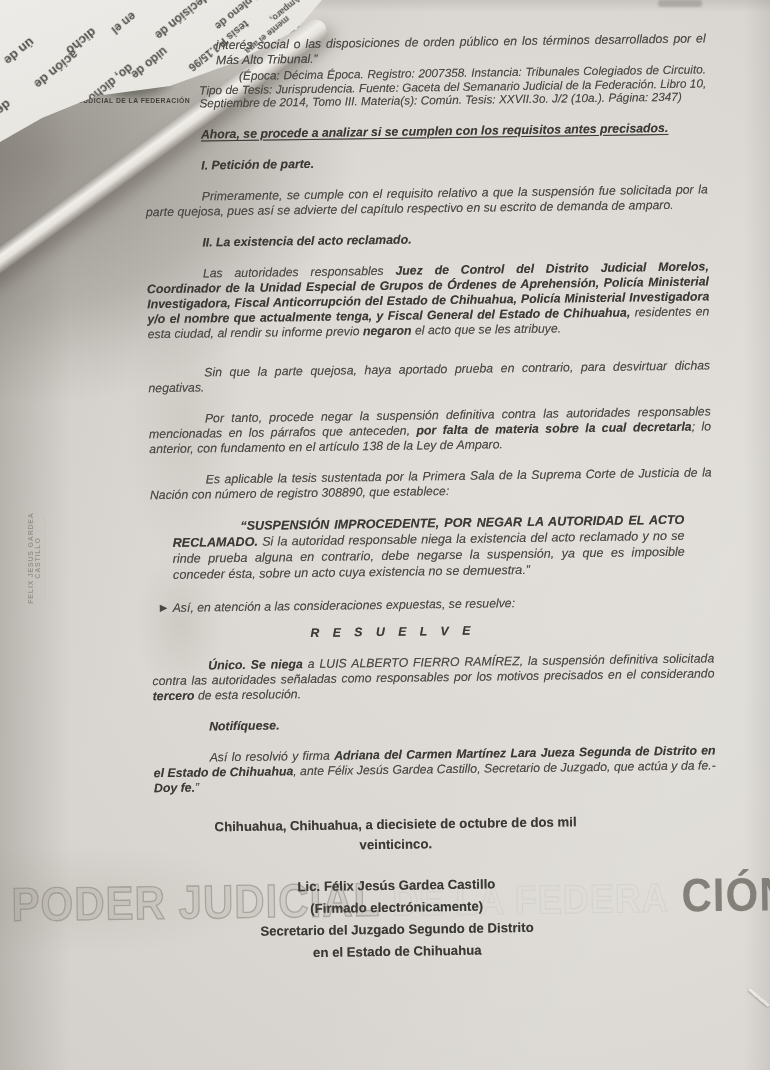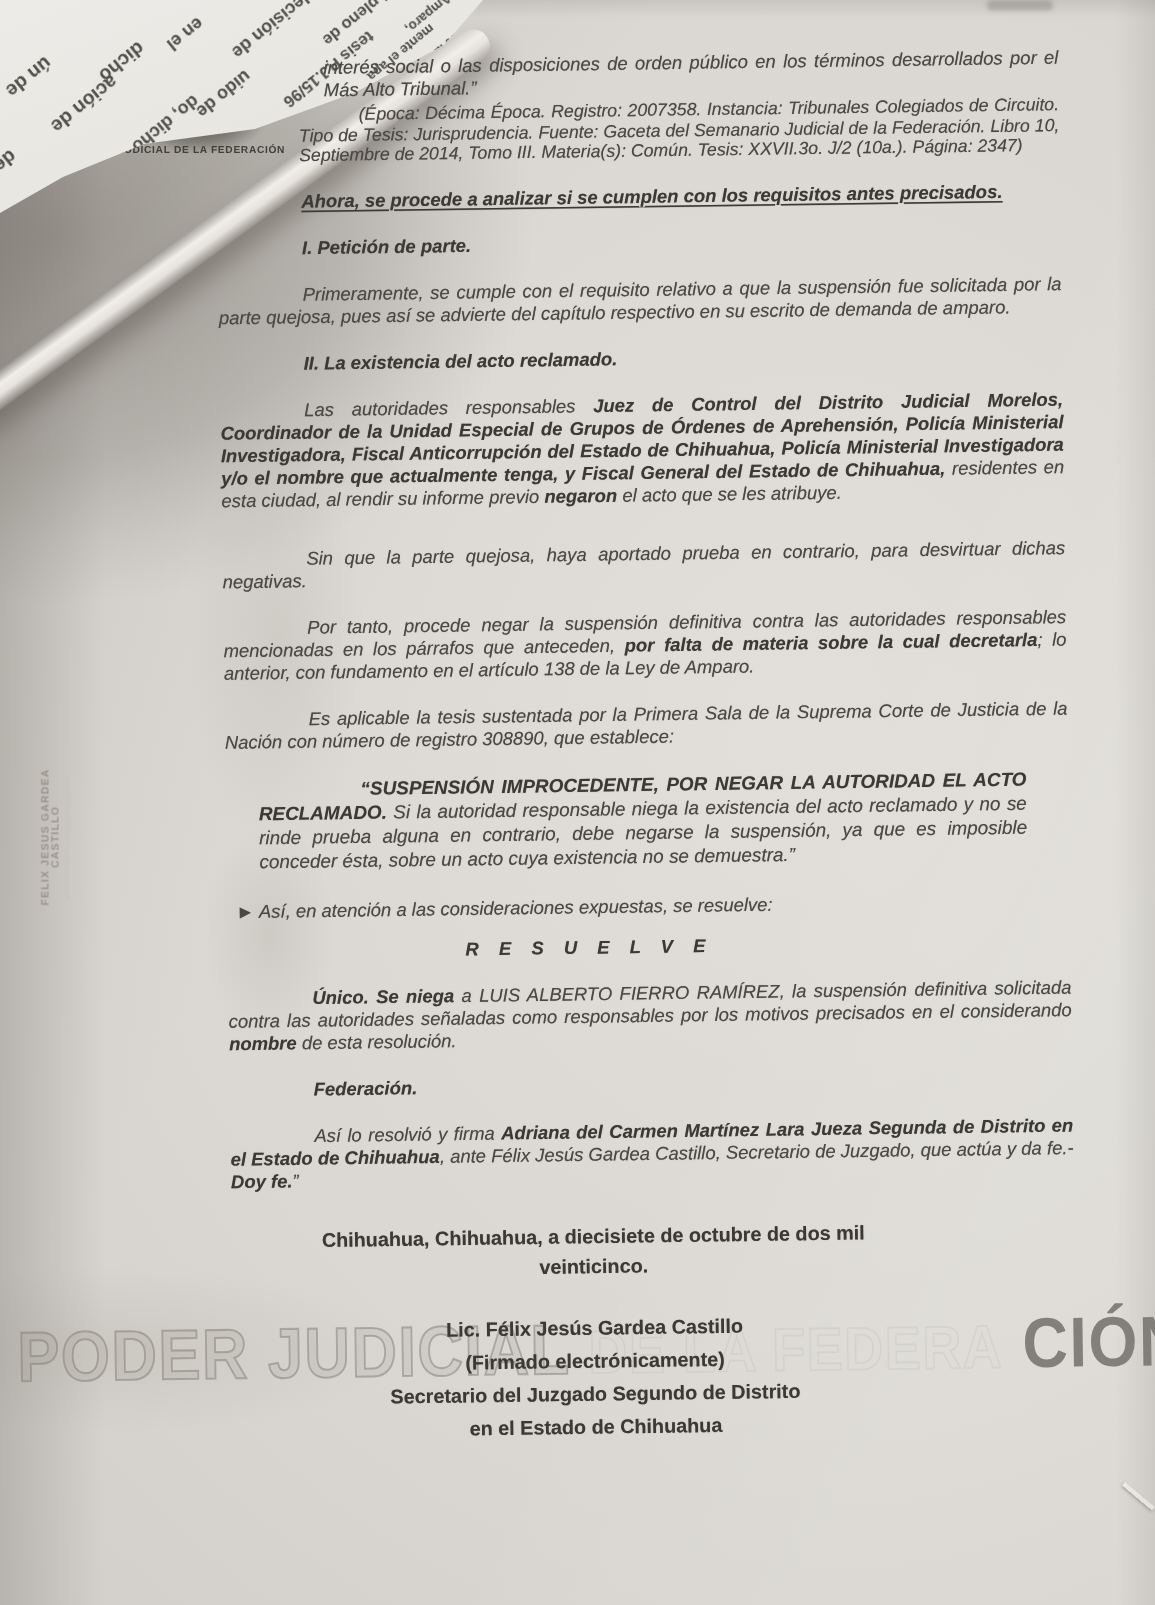--- a/index.html
+++ b/index.html
@@ -132,22 +132,22 @@
         <p class="blk sub"><span class="b">I. Petición de parte.</span></p>
         <p class="blk body tight"><span>Primeramente, se cumple con el requisito relativo a que la suspensión fue solicitada por la parte quejosa, pues así se advierte del capítulo respectivo en su escrito de demanda de amparo.</span></p>
         <p class="blk sub"><span class="b">II. La existencia del acto reclamado.</span></p>
         <p class="blk body tight"><span>Las autoridades responsables </span><span class="b">Juez de Control del Distrito Judicial Morelos, Coordinador de la Unidad Especial de Grupos de Órdenes de Aprehensión, Policía Ministerial Investigadora, Fiscal Anticorrupción del Estado de Chihuahua, Policía Ministerial Investigadora y/o el nombre que actualmente tenga, y Fiscal General del Estado de Chihuahua,</span><span> residentes en esta ciudad, al rendir su informe previo </span><span class="b">negaron</span><span> el acto que se les atribuye.</span></p>
         <p class="blk body mt-lg"><span>Sin que la parte quejosa, haya aportado prueba en contrario, para desvirtuar dichas negativas.</span></p>
         <p class="blk body"><span>Por tanto, procede negar la suspensión definitiva contra las autoridades responsables mencionadas en los párrafos que anteceden, </span><span class="b">por falta de materia sobre la cual decretarla</span><span>; lo anterior, con fundamento en el artículo 138 de la Ley de Amparo.</span></p>
         <p class="blk body"><span>Es aplicable la tesis sustentada por la Primera Sala de la Suprema Corte de Justicia de la Nación con número de registro 308890, que establece:</span></p>
         <p class="blk quote"><span class="b">“SUSPENSIÓN IMPROCEDENTE, POR NEGAR LA AUTORIDAD EL ACTO RECLAMADO.</span><span> Si la autoridad responsable niega la existencia del acto reclamado y no se rinde prueba alguna en contrario, debe negarse la suspensión, ya que es imposible conceder ésta, sobre un acto cuya existencia no se demuestra.”</span></p>
         <p class="blk arrow"><span>► Así, en atención a las consideraciones expuestas, se resuelve:</span></p>
         <p class="blk resuelve"><span class="b">R E S U E L V E</span></p>
-        <p class="blk body tight"><span class="b">Único. Se niega</span><span> a LUIS ALBERTO FIERRO RAMÍREZ, la suspensión definitiva solicitada contra las autoridades señaladas como responsables por los motivos precisados en el considerando </span><span class="b">nombre</span><span> de esta resolución.</span></p>
-        <p class="blk sub"><span class="b">Federación.</span></p>
+        <p class="blk body tight"><span class="b">Único. Se niega</span><span> a LUIS ALBERTO FIERRO RAMÍREZ, la suspensión definitiva solicitada contra las autoridades señaladas como responsables por los motivos precisados en el considerando </span><span class="b">tercero</span><span> de esta resolución.</span></p>
+        <p class="blk sub"><span class="b">Notifíquese.</span></p>
         <p class="blk body tight"><span>Así lo resolvió y firma </span><span class="b">Adriana del Carmen Martínez Lara Jueza Segunda de Distrito en el Estado de Chihuahua</span><span>, ante Félix Jesús Gardea Castillo, Secretario de Juzgado, que actúa y da fe.- </span><span class="b">Doy fe.</span><span>”</span></p>
         <p class="blk center-date"><span class="b">Chihuahua, Chihuahua, a diecisiete de octubre de dos mil veinticinco.</span></p>
         <p class="blk sig sig-first"><span class="b">Lic. Félix Jesús Gardea Castillo</span></p>
         <p class="blk sig"><span class="b">(Firmado electrónicamente)</span></p>
         <p class="blk sig"><span class="b">Secretario del Juzgado Segundo de Distrito</span></p>
         <p class="blk sig"><span class="b">en el Estado de Chihuahua</span></p>
       </div>
   </div>
 
 </div>

